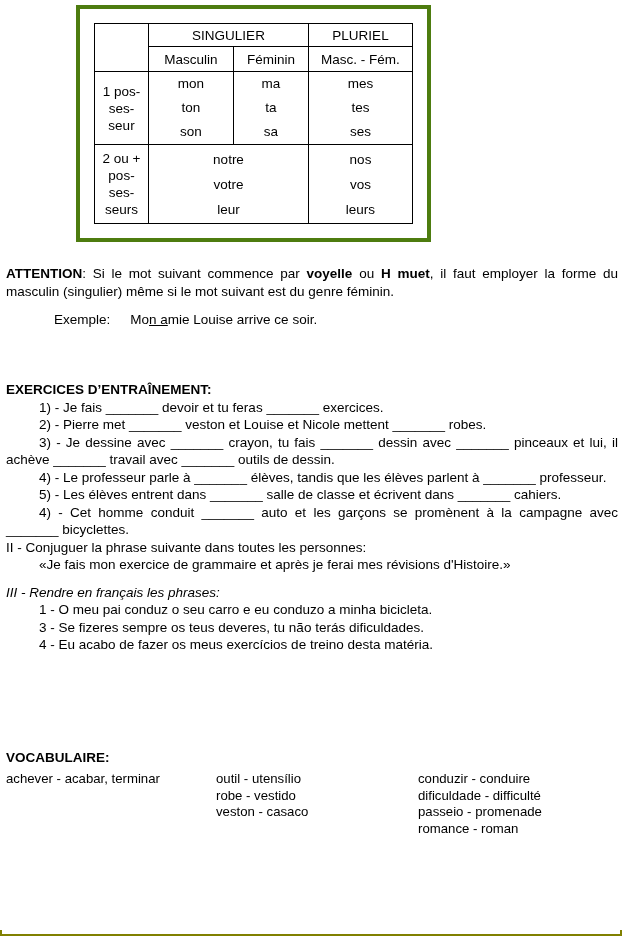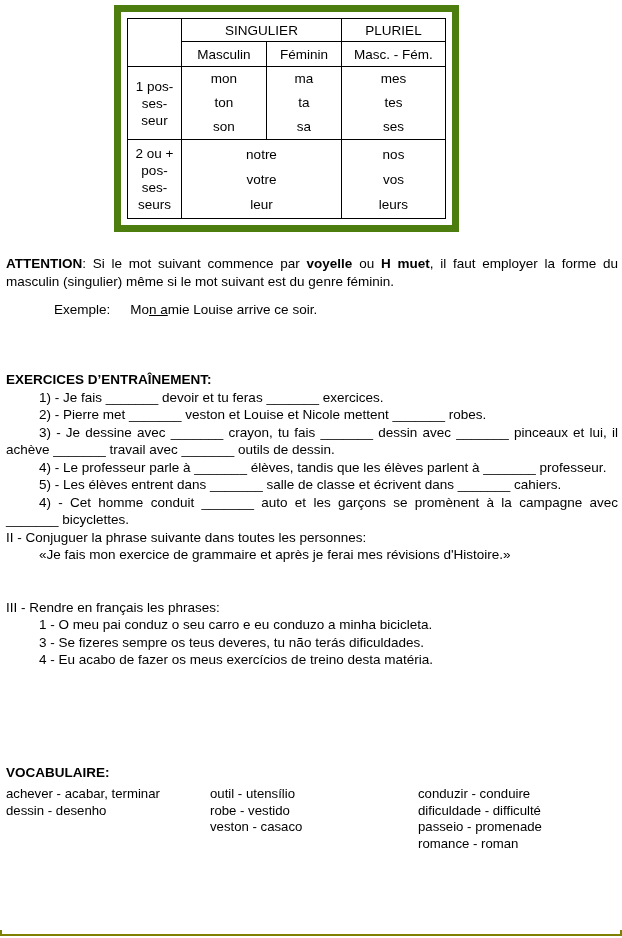--- a/index.html
+++ b/index.html
@@ -2,46 +2,46 @@
 <html><head>
 <meta charset="utf-8">
 <style>
   html,body{margin:0;padding:0;background:#fff;}
   .page{
     position:relative;width:622px;height:938px;overflow:hidden;background:#fff;
     font-family:"Liberation Sans","DejaVu Sans",sans-serif;
     font-size:13.5px;color:#000;
   }
   
-  .tblwrap{display:inline-block;border:7px solid #4d7c0f;padding:6px;margin:5px 0 0 114px;background:#fff;}
+  .tblwrap{display:inline-block;border:4px solid #4d7c0f;padding:14px;margin:5px 0 0 76px;background:#fff;}
   table.gram{border-collapse:collapse;table-layout:fixed;}
   table.gram td{border:1px solid #000;text-align:center;padding:0 2px;vertical-align:middle;}
   .col-lab{width:54px;} .col-masc{width:85px;} .col-fem{width:75px;} .col-plu{width:104px;}
   tr.hr1 td{height:22px;font-size:13.5px;}
   tr.hr2 td{height:24px;}
   tr.r3 td{height:72px;line-height:24px;}
   tr.r4 td{height:78px;line-height:25px;}
   td.rowlab{line-height:17px !important;}
   .cl{display:block;}
   
   .txt{margin:0 4px 0 6px;text-align:justify;line-height:17.5px;}
   .indent{text-indent:33px;}
   p.attn{margin-top:20px;}
   p.exemple{margin:12px 4px 0 6px;padding-left:48px;text-align:left;}
   .gap{display:inline-block;width:20px;}
   .u{text-decoration:underline;}
   b{font-weight:bold;}
   h2.hd{font-size:13.5px;font-weight:bold;margin:54px 4px 0 6px;line-height:17.5px;}
   h2.hd.voc{margin-top:95px;}
   p.sec2{}
-  p.sec3{margin-top:35px;}
+  p.sec3{margin-top:10px;font-style:italic;}
   
   .vocab-cols{position:relative;height:66px;margin-top:5px;line-height:16.5px;font-size:13.2px;}
   .vc{position:absolute;top:0;}
-  .vc1{left:6px;} .vc2{left:210px;} .vc3{left:418px;}
+  .vc1{left:6px;} .vc2{left:216px;} .vc3{left:418px;}
   
   .pgborder{position:absolute;left:0;right:0;bottom:2px;height:4px;
     border-left:2px solid #808000;border-right:2px solid #808000;border-bottom:2px solid #808000;}
 </style>
 </head>
 <body>
 
 <div class="page">
 
   
@@ -129,21 +129,20 @@
   <p class="txt sec3">III - Rendre en français les phrases:</p>
   <p class="txt indent">1 - O meu pai conduz o seu carro e eu conduzo a minha bicicleta.</p>
   <p class="txt indent">3 - Se fizeres sempre os teus deveres, tu não terás dificuldades.</p>
   <p class="txt indent">4 - Eu acabo de fazer os meus exercícios de treino desta matéria.</p>
 
   
   <h2 class="hd voc">VOCABULAIRE:</h2>
   <div class="vocab-cols">
     <div class="vc vc1">
       <div>achever - acabar, terminar</div>
-      <div>dessin - desenho</div>
     </div>
     <div class="vc vc2">
       <div>outil - utensílio</div>
       <div>robe - vestido</div>
       <div>veston - casaco</div>
     </div>
     <div class="vc vc3">
       <div>conduzir - conduire</div>
       <div>dificuldade - difficulté</div>
       <div>passeio - promenade</div>

